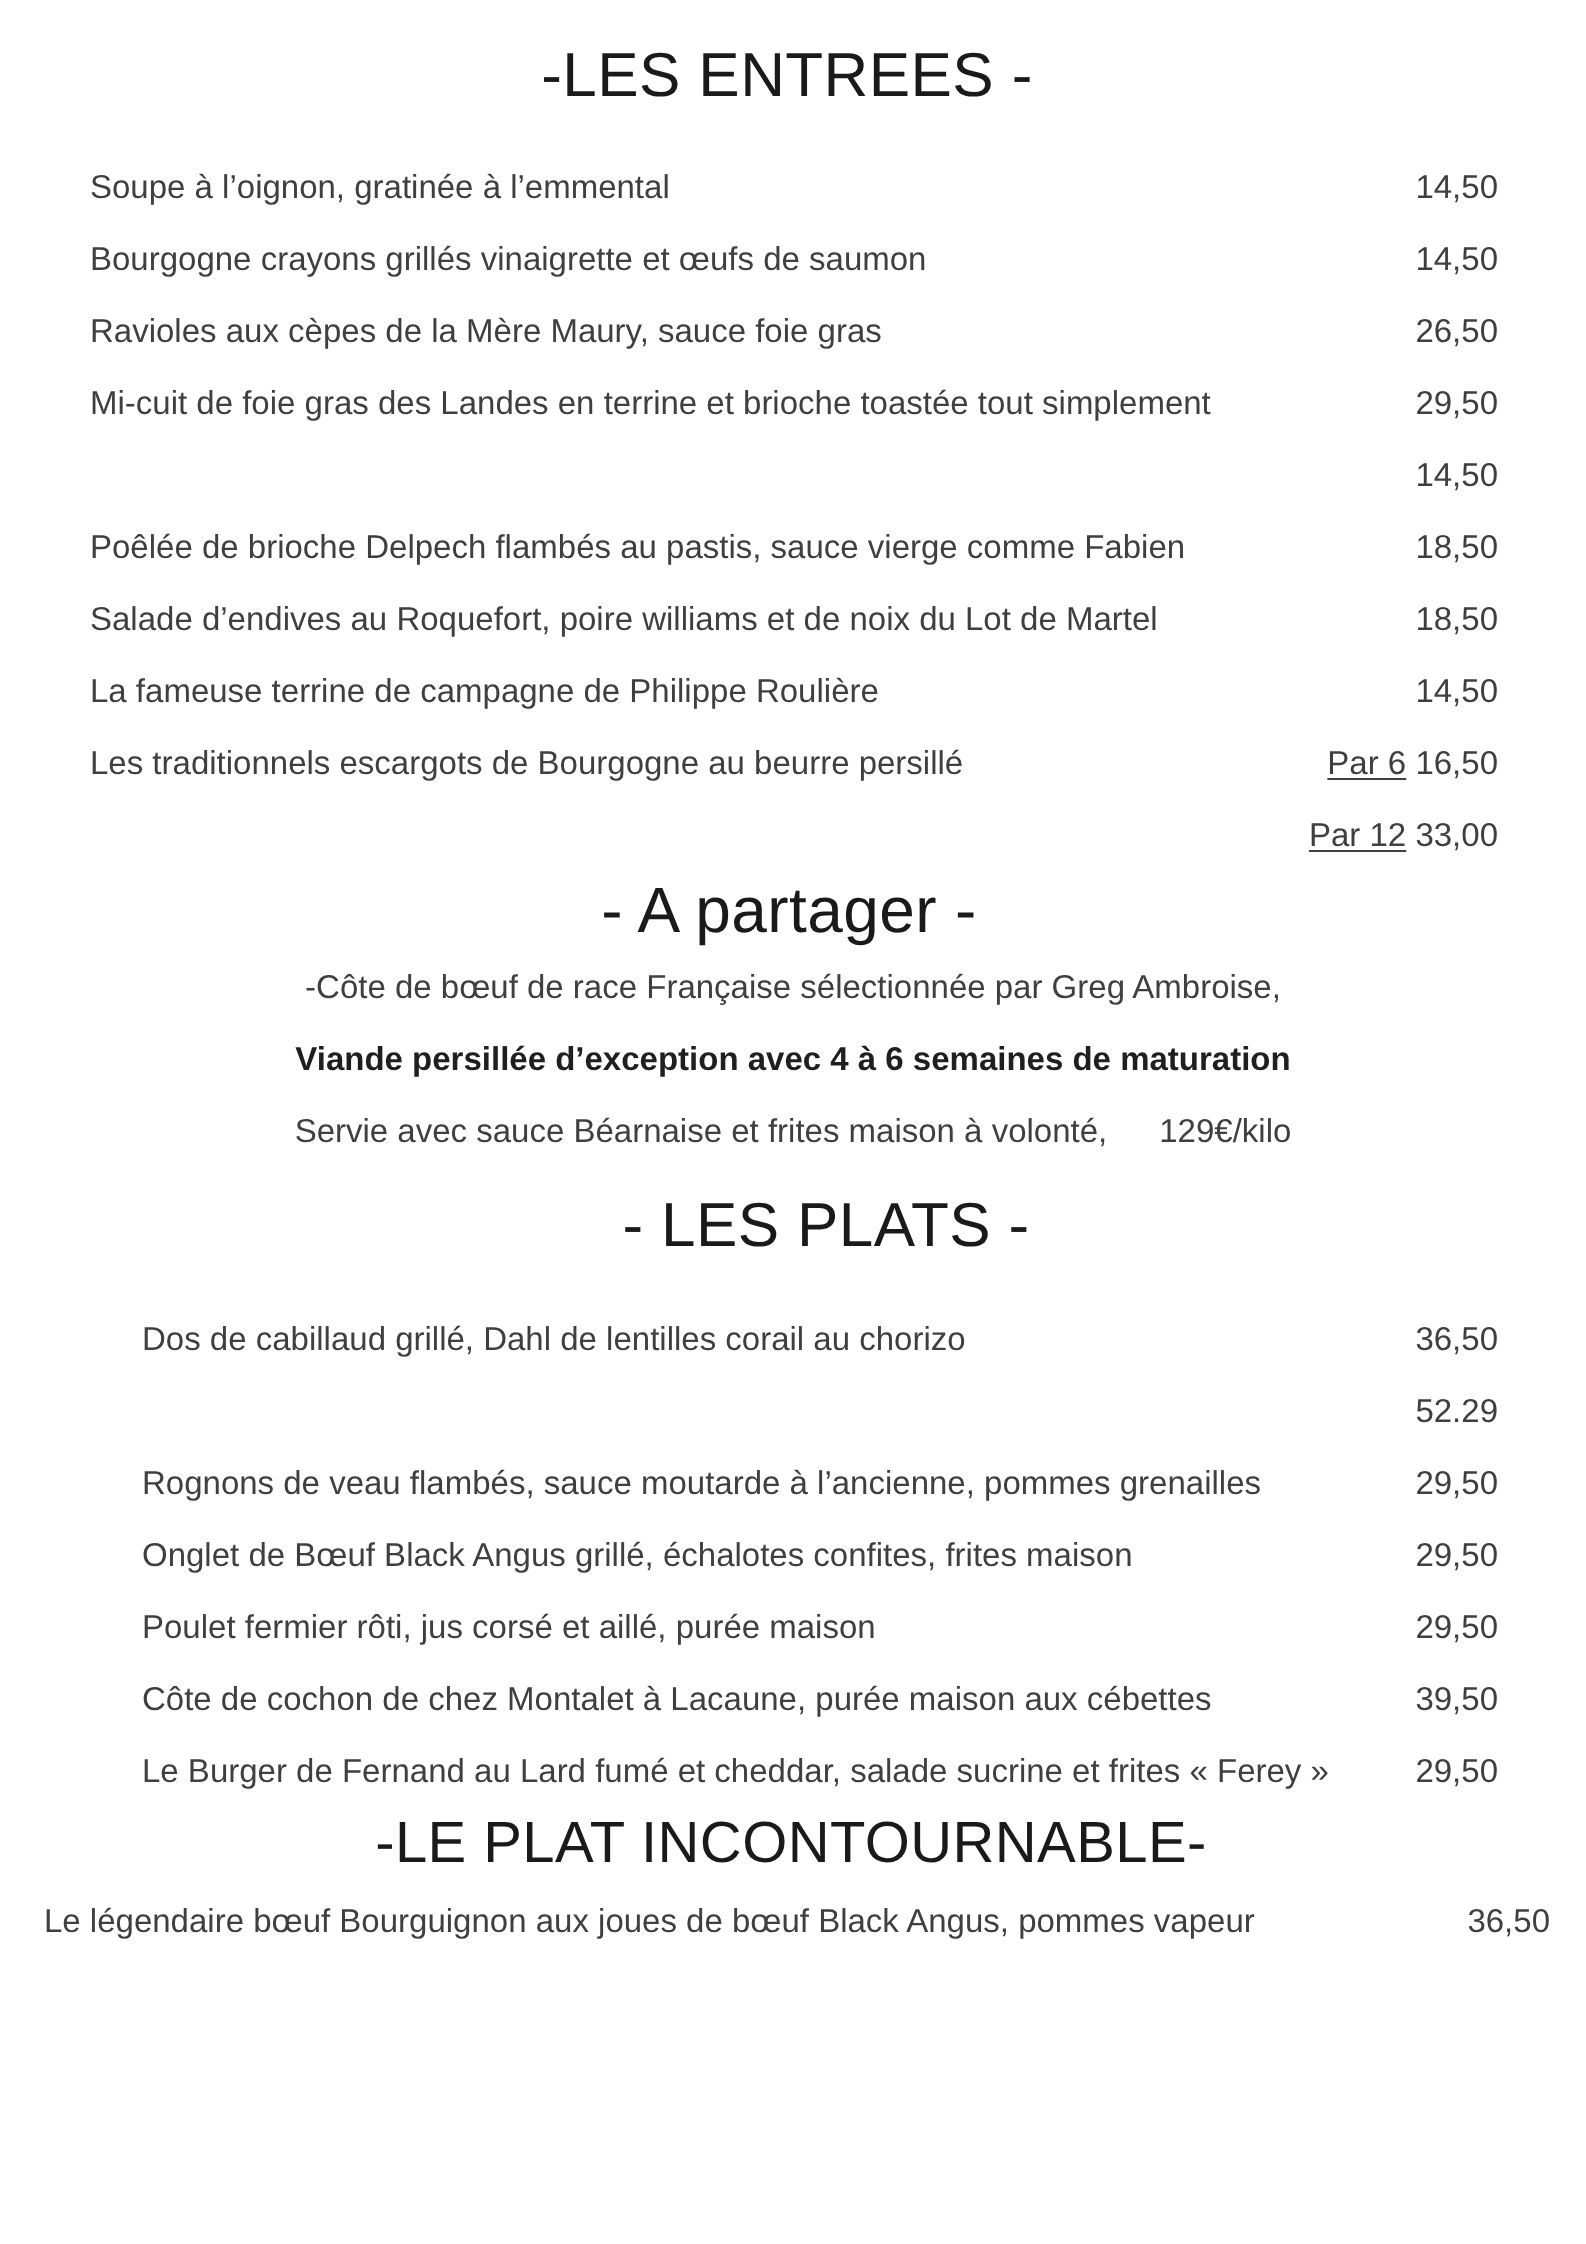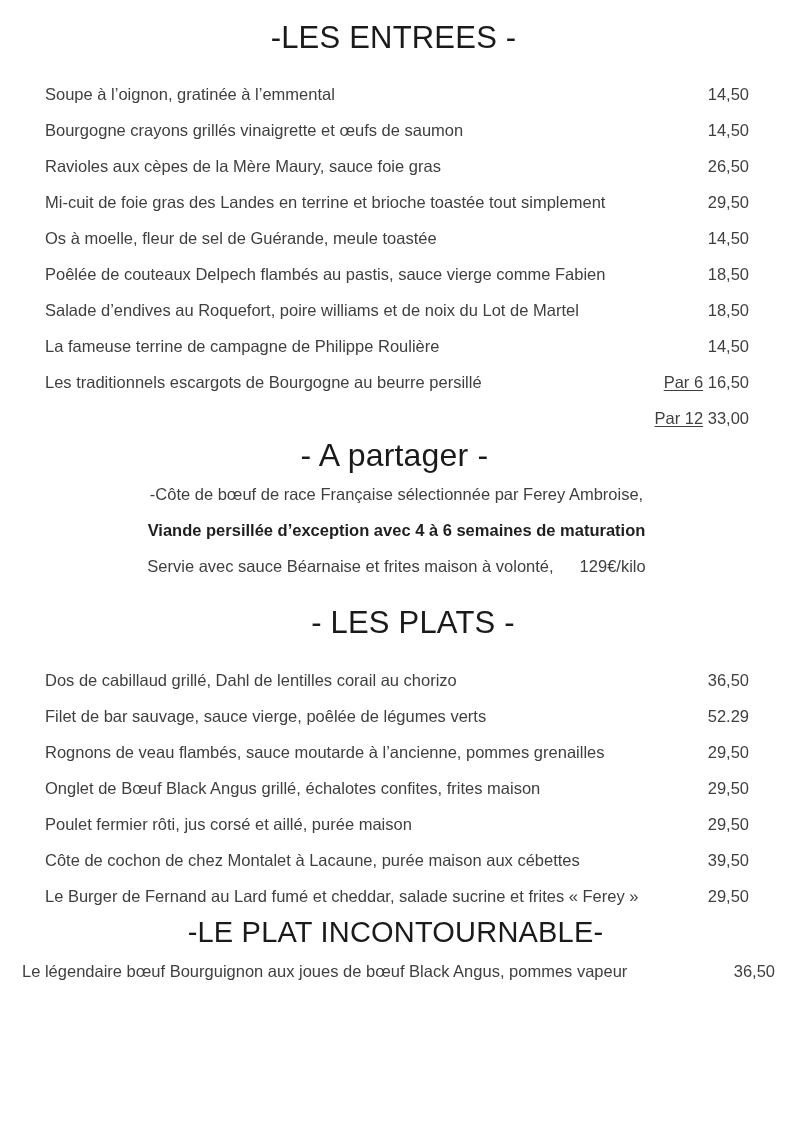--- a/index.html
+++ b/index.html
@@ -39,42 +39,42 @@
   }
   .heading-partager {
     font-size: 32px;
     margin: 0;
     padding-top: 6px;
     padding-right: 4px;
     line-height: 42px;
   }
   .heading-plats {
     font-size: 31px;
-    margin: 10px;
+    margin: 0;
     padding-top: 8px;
     padding-right: 10px;
     line-height: 42px;
     padding-left: 43px;
   }
   .heading-incontournable {
     font-size: 29px;
     margin: 0;
     padding-top: 6px;
     padding-right: 2px;
     line-height: 40px;
   }
 
   
   .menu-list {
     margin: 0;
     padding: 0;
     list-style: none;
   }
   .entrees-list { margin-top: 10px; }
-  .plats-list { margin-top: 10px; }
+  .plats-list { margin-top: 10px; margin-left: 26px; }
 
   .menu-row {
     display: flex;
     align-items: flex-end;
     padding: 0 44px 0 45px;
     height: 36px;
   }
   .menu-row .item-name {
     font-size: 16.5px;
     color: #3f3f3f;
@@ -168,26 +168,25 @@
       <span class="item-name">Ravioles aux cèpes de la Mère Maury, sauce foie gras</span>
       <span class="spacer"></span>
       <span class="item-price">26,50</span>
     </li>
     <li class="menu-row">
       <span class="item-name">Mi-cuit de foie gras des Landes en terrine et brioche toastée tout simplement</span>
       <span class="spacer"></span>
       <span class="item-price">29,50</span>
     </li>
     <li class="menu-row">
-      <span class="item-name">Os à moelle, fleur de sel de Guérande, meule toastée</span>
-      <span class="spacer"></span>
-      <span class="item-price">14,50</span>
-    </li>
-    <li class="menu-row">
-      <span class="item-name">Poêlée de couteaux Delpech flambés au pastis, sauce vierge comme Fabien</span>
+      <span class="spacer"></span>
+      <span class="item-price">14,50</span>
+    </li>
+    <li class="menu-row">
+      <span class="item-name">Poêlée de brioche Delpech flambés au pastis, sauce vierge comme Fabien</span>
       <span class="spacer"></span>
       <span class="item-price">18,50</span>
     </li>
     <li class="menu-row">
       <span class="item-name">Salade d’endives au Roquefort, poire williams et de noix du Lot de Martel</span>
       <span class="spacer"></span>
       <span class="item-price">18,50</span>
     </li>
     <li class="menu-row">
       <span class="item-name">La fameuse terrine de campagne de Philippe Roulière</span>
@@ -202,35 +201,34 @@
     </li>
     <li class="menu-row second-price">
       <span class="spacer"></span>
       <span class="item-price"><span class="price-qty">Par 12</span> <span>33,00</span></span>
     </li>
   </ul>
 
   <h1 class="section-heading heading-partager">-  A partager  -</h1>
 
   <div class="partager-block">
-    <div class="partager-line">-Côte de bœuf de race Française sélectionnée par Ferey Ambroise,</div>
+    <div class="partager-line">-Côte de bœuf de race Française sélectionnée par Greg Ambroise,</div>
     <div class="partager-line emphasis">Viande persillée d’exception avec 4 à 6 semaines de maturation</div>
     <div class="partager-line"><span>Servie avec sauce Béarnaise et frites maison à volonté,</span><span class="price-kilo">129€/kilo</span></div>
   </div>
 
   <h1 class="section-heading heading-plats">-  LES PLATS  -</h1>
 
   <ul class="menu-list plats-list">
     <li class="menu-row">
       <span class="item-name">Dos de cabillaud grillé, Dahl de lentilles corail au chorizo</span>
       <span class="spacer"></span>
       <span class="item-price">36,50</span>
     </li>
     <li class="menu-row">
-      <span class="item-name">Filet de bar sauvage, sauce vierge, poêlée de légumes verts</span>
       <span class="spacer"></span>
       <span class="item-price">52.29</span>
     </li>
     <li class="menu-row">
       <span class="item-name">Rognons de veau flambés, sauce moutarde à l’ancienne, pommes grenailles</span>
       <span class="spacer"></span>
       <span class="item-price">29,50</span>
     </li>
     <li class="menu-row">
       <span class="item-name">Onglet de Bœuf Black Angus grillé, échalotes confites, frites maison</span>

